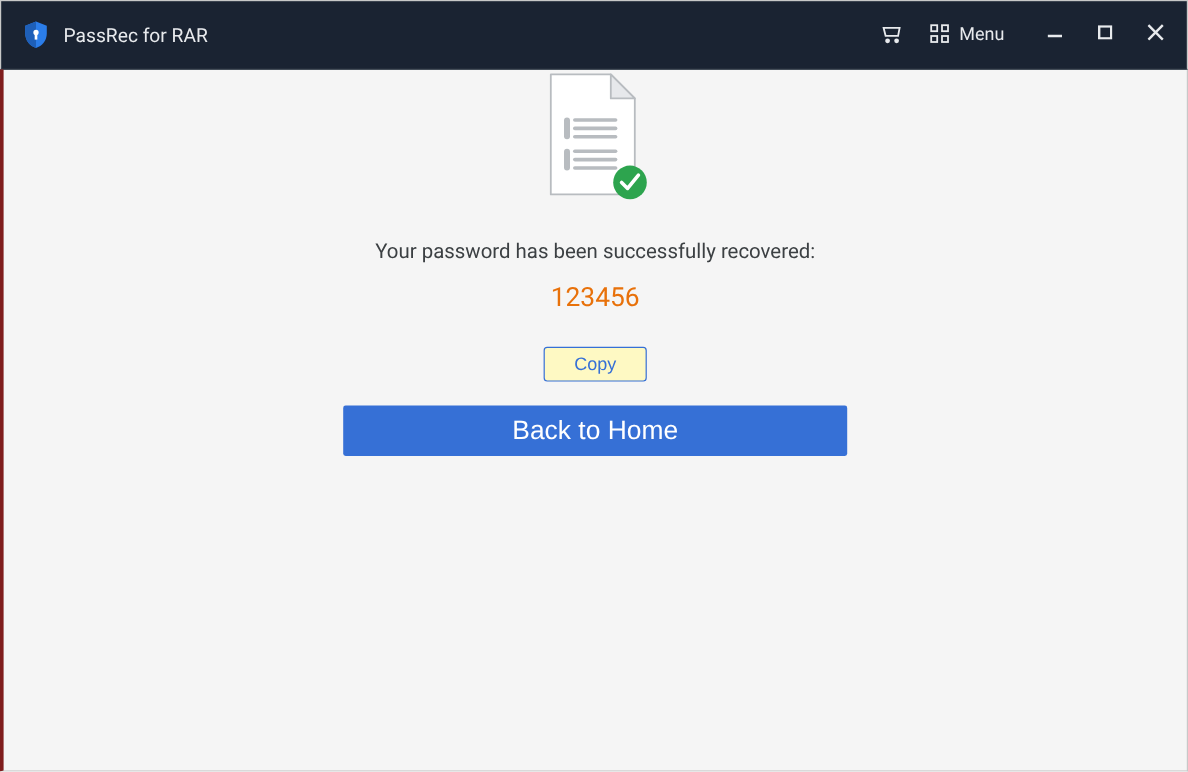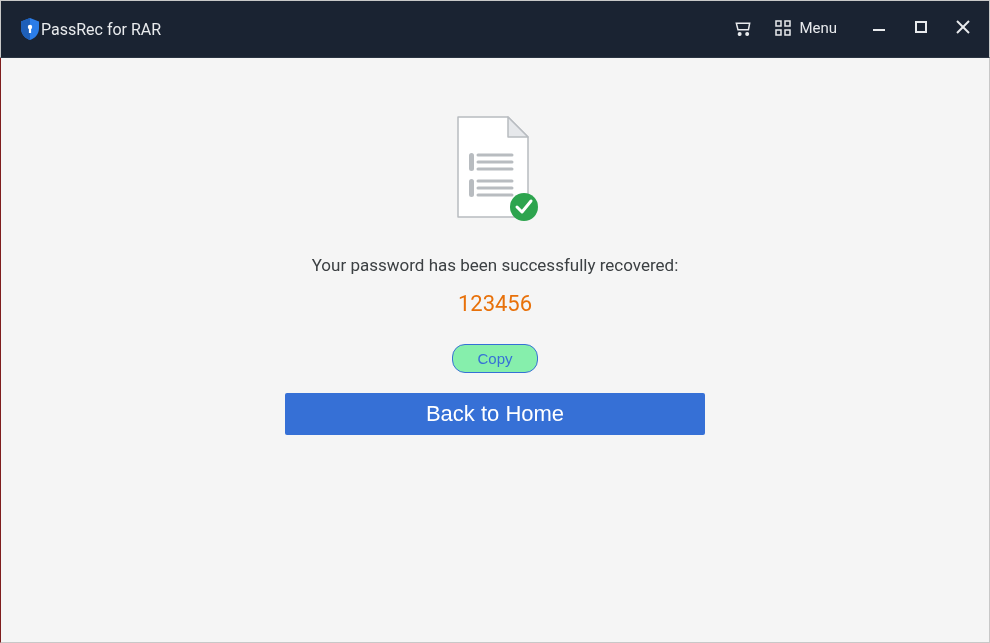--- a/index.html
+++ b/index.html
@@ -21,20 +21,21 @@
       align-items: center;
       padding: 0 18px;
       border-bottom: 1px solid #2a3442;
       border-top: 1px solid #c8c8c8;
       border-left: 1px solid #c8c8c8;
       border-right: 1px solid #c8c8c8;
     }
     .titlebar-left {
       display: flex;
       align-items: center;
+      gap: 12px;
     }
     .titlebar-title {
       color: #e8eaed;
       font-size: 16px;
       font-weight: 400;
     }
     .titlebar-right {
       margin-left: auto;
       display: flex;
       align-items: flex-start;
@@ -70,46 +71,45 @@
       align-items: center;
       justify-content: center;
       cursor: pointer;
       color: #e8eaed;
     }
     .content-area {
       height: calc(643px - 58px);
       display: flex;
       flex-direction: column;
       align-items: center;
-      padding-top: 55px;
-      border-left: 1px solid #7f1d1d;
+      border-left: 3px solid #7f1d1d;
       border-right: 1px solid #c8c8c8;
       border-bottom: 1px solid #c8c8c8;
     }
     .doc-icon-wrap {
       margin-bottom: 28px;
     }
     .success-message {
       color: #3c4043;
       font-size: 17px;
       margin-bottom: 16px;
     }
     .password-value {
       color: #e8710a;
       font-size: 22px;
       font-weight: 400;
       margin-bottom: 28px;
     }
     .copy-btn {
-      background: #86efac;
+      background: #fef9c3;
       border: 1px solid #3670d6;
       color: #3670d6;
       font-size: 15px;
       padding: 5px 24px;
-      border-radius: 13px;
+      border-radius: 3px;
       cursor: pointer;
       margin-bottom: 20px;
     }
     .home-btn {
       background: #3670d6;
       border: none;
       color: #ffffff;
       font-size: 22px;
       width: 420px;
       height: 42px;

